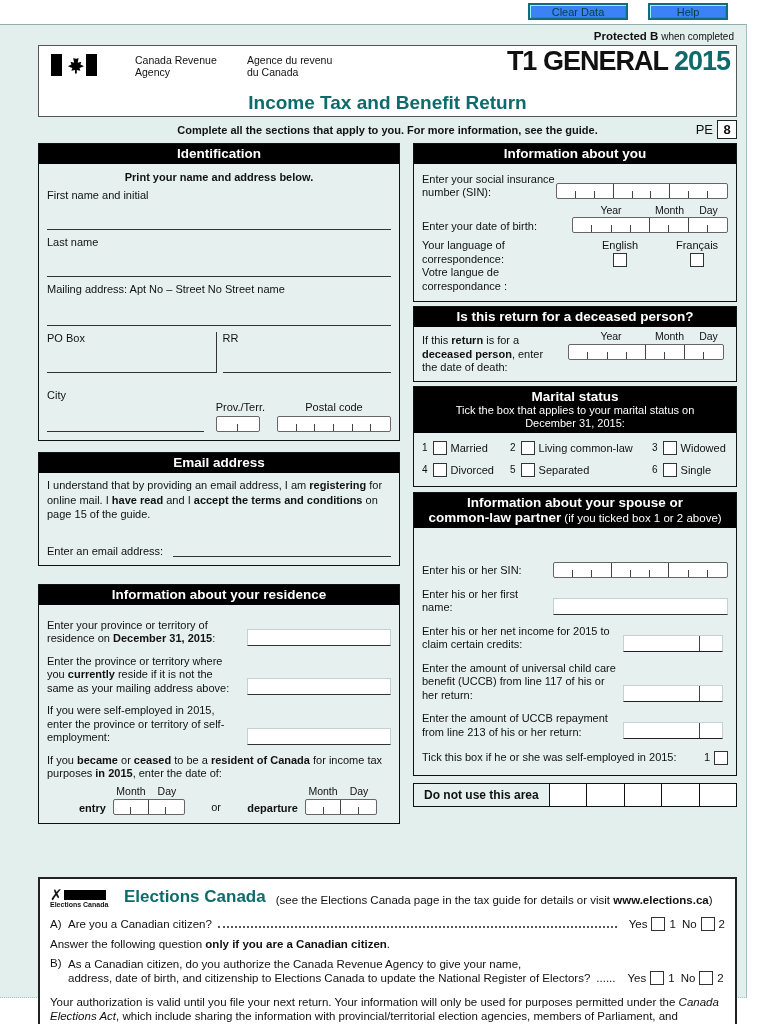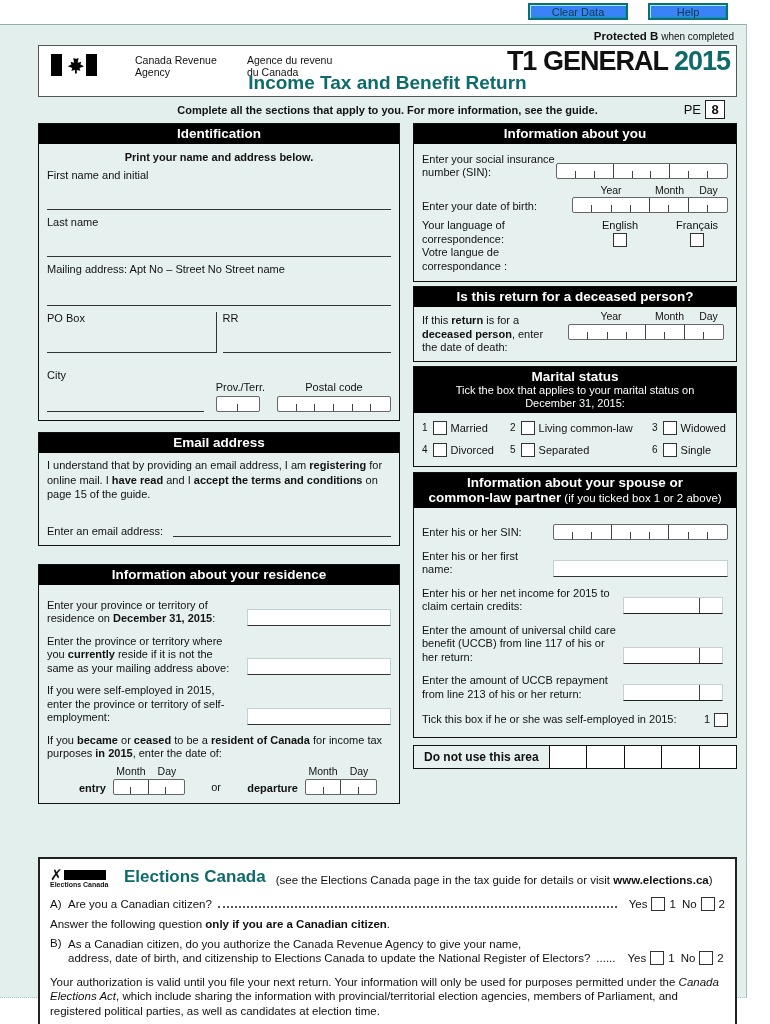--- a/index.html
+++ b/index.html
@@ -24,31 +24,31 @@
   .page {
     width: 747px; height: 974px; background: #e3efed;
     border-top: 1px solid #8fb0ad; border-right: 1px solid #9fc0bd;
     border-bottom: 1px dotted #a8c4c1; position: relative;
   }
   .protected-line { text-align: right; padding: 5px 12px 3px 0; font-size: 11px; }
   .protected-line b { font-size: 11.5px; }
   .protected-rest { font-size: 10px; }
   .content { margin-left: 38px; width: 699px; }
   
-  .header-box { background: #fff; border: 1px solid #555; height: 52px; position: relative; }
+  .header-box { background: #fff; border: 1px solid #555; height: 72px; position: relative; }
   .flag-logo { position: absolute; left: 12px; top: 8px; }
   .agency-en { position: absolute; left: 96px; top: 8px; font-size: 10.5px; line-height: 12px; }
   .agency-fr { position: absolute; left: 208px; top: 8px; font-size: 10.5px; line-height: 12px; }
   .t1-title { position: absolute; right: 6px; top: 0px; font-size: 27px; font-weight: bold; letter-spacing: -1px; }
   .t1-year { color: #0e6b6b; }
   .hdr-subtitle { position: absolute; bottom: 2px; width: 100%; text-align: center;
     font-size: 19px; font-weight: bold; color: #0e6b6b; }
   .instruction-row { position: relative; height: 26px; }
   .instruction { text-align: center; font-weight: bold; font-size: 11px; padding-top: 7px; }
-  .pe-group { position: absolute; right: 12px; top: 3px; display: flex; align-items: center; gap: 4px; }
+  .pe-group { position: absolute; right: 0; top: 3px; display: flex; align-items: center; gap: 4px; }
   .pe-label { font-size: 13px; }
   .pe-box { width: 20px; height: 19px; background: #fff; border: 1.5px solid #222;
     font-size: 13px; font-weight: bold; text-align: center; line-height: 17px; }
   
   .columns { display: flex; gap: 13px; }
   .col-left { width: 362px; }
   .col-right { flex: 1; }
   .sec { border: 1px solid #111; background: #e6f1ef; }
   .sec-h { background: #000; color: #fff; font-weight: bold; text-align: center;
     font-size: 13.5px; padding: 2px 0 3px; }
@@ -426,21 +426,21 @@
                 <span>Single</span>
               </div>
           </div>
         </div>
 
         <div class="sec" style="margin-top:5px">
           <div class="sec-h">
             <div>Information about your spouse or</div>
             <div><span>common-law partner</span><span class="sub" style="font-size:11.5px"> (if you ticked box 1 or 2 above)</span></div>
           </div>
-          <div class="sec-body" style="padding-top:6px;padding-bottom:10px">
+          <div class="sec-body" style="padding-top:24px;padding-bottom:10px">
             <div class="sp-row">
               <div class="sp-label">Enter his or her SIN:</div>
               <div class="comb comb-175">
                   <div class="cc tick"></div>
                   <div class="cc tick"></div>
                   <div class="cc sep"></div>
                   <div class="cc tick"></div>
                   <div class="cc tick"></div>
                   <div class="cc sep"></div>
                   <div class="cc tick"></div>

